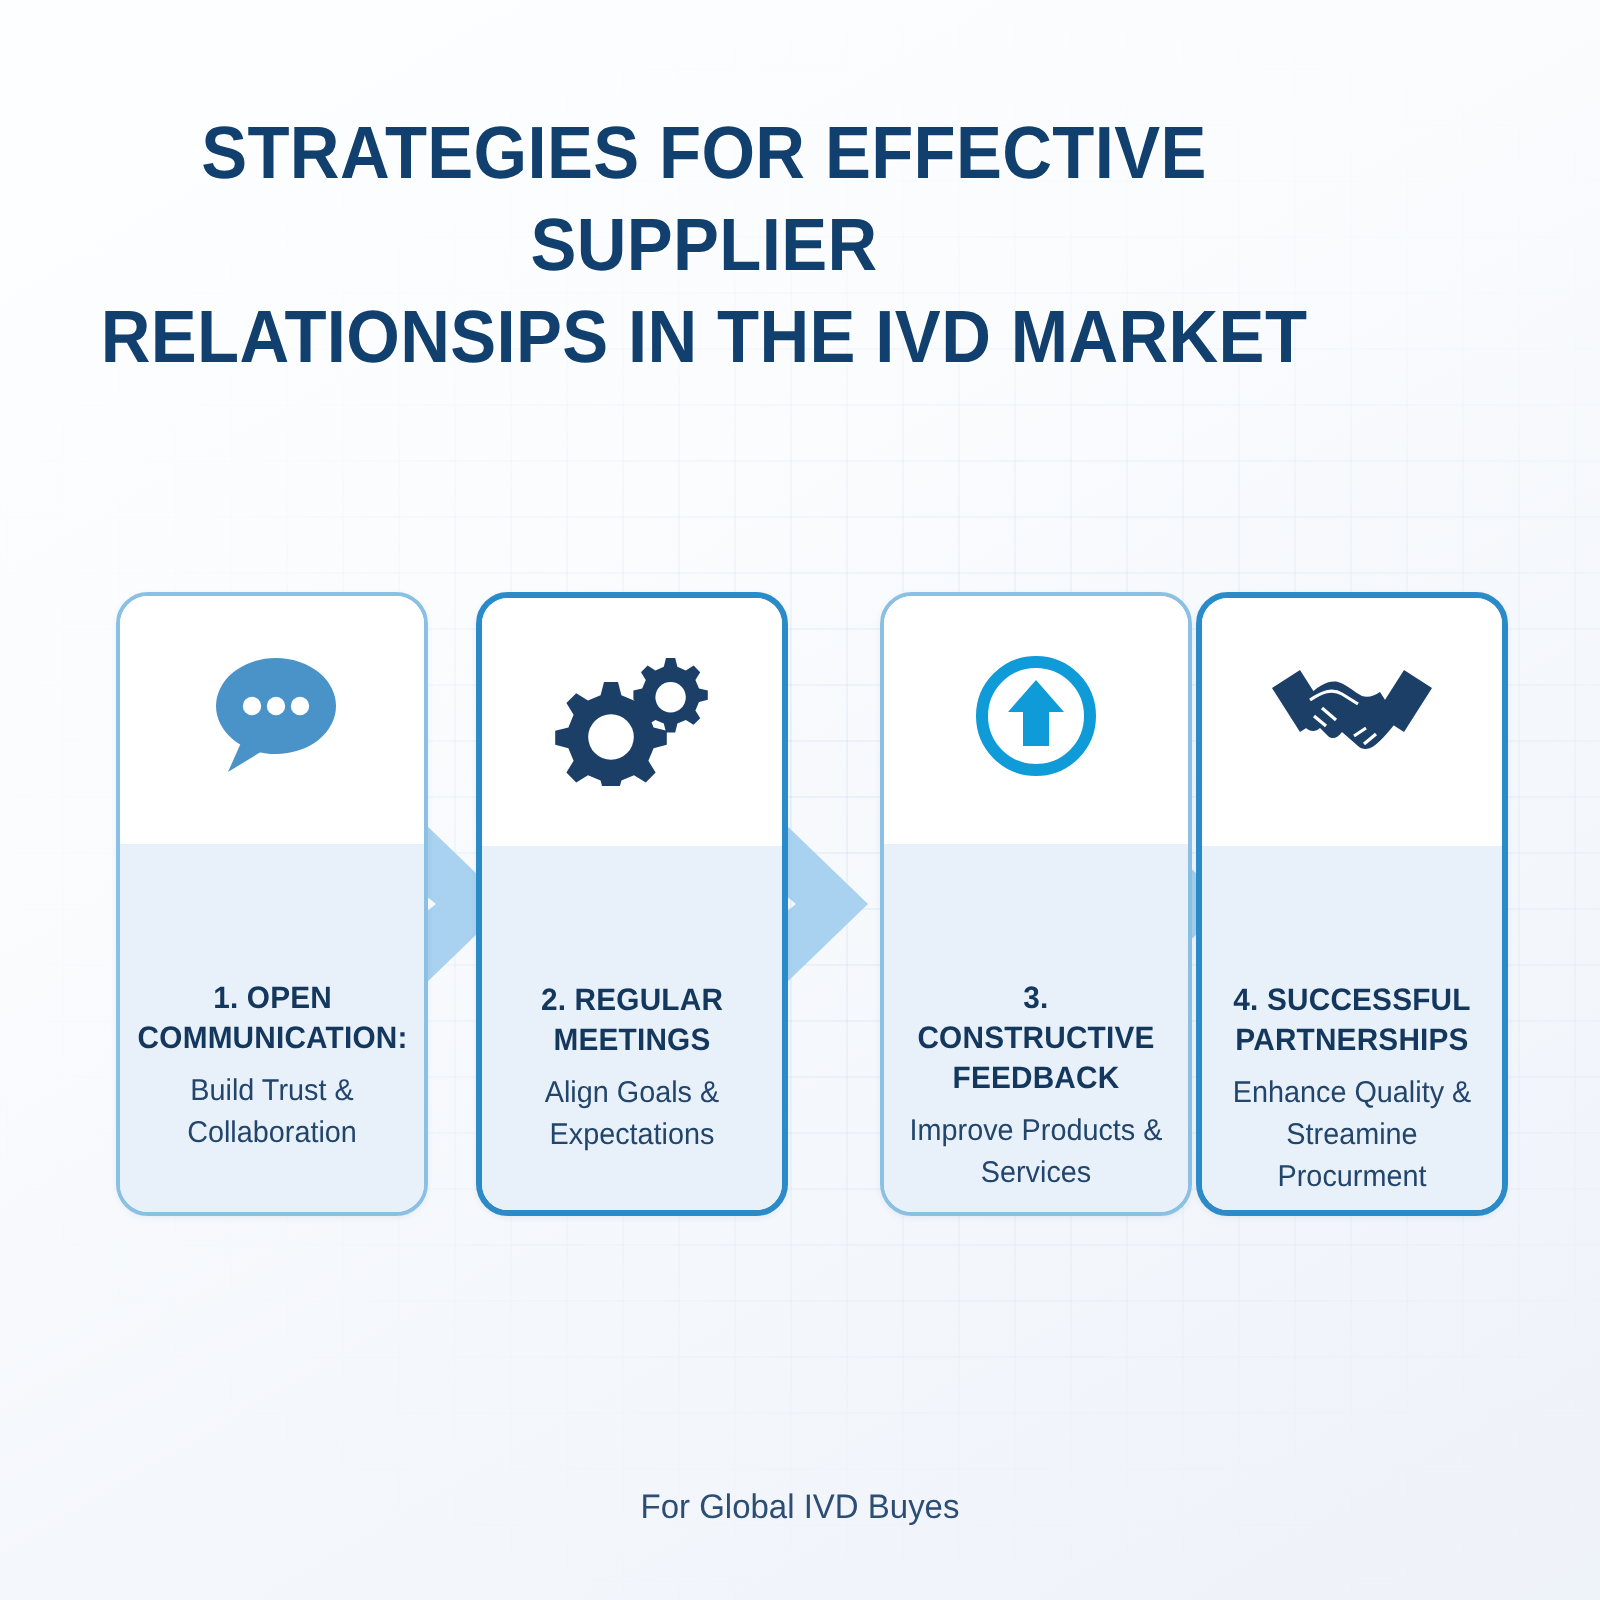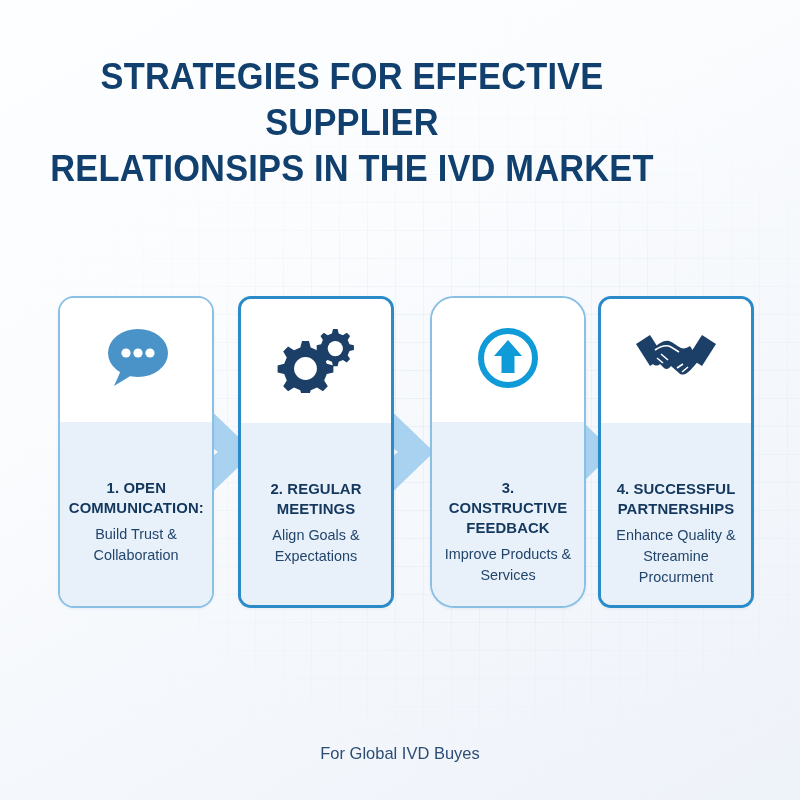--- a/index.html
+++ b/index.html
@@ -78,42 +78,41 @@
     border: 2px solid #8bc0e5;
     box-sizing: border-box;
     overflow: hidden;
     z-index: 3;
     box-shadow: 0 1px 3px rgba(40,90,140,0.07);
   }
   .card.accent {
     border-color: #2b8bc9;
     border-width: 3px;
     z-index: 4;
-    border-radius: 13px;
   }
 
   .card-icon-area {
     position: absolute;
     left: 0;
     top: 0;
     width: 100%;
     height: 124px;
     background: #ffffff;
     display: flex;
     align-items: center;
     justify-content: center;
   }
   .card-body-area {
     position: absolute;
     left: 0;
     top: 124px;
     width: 100%;
     bottom: 0;
     background: #e8f0f9;
-    padding: 4px 7px;
+    padding: 16px 7px;
     box-sizing: border-box;
     display: flex;
     flex-direction: column;
     justify-content: flex-start;
     align-items: center;
   }
   .card-heading {
     margin-top: 52px;
     font-family: "Liberation Sans Narrow", "Liberation Sans", sans-serif;
     font-weight: bold;
@@ -222,21 +221,21 @@
             </g>
           </svg>
         </span>
       </div>
       <div class="card-body-area">
         <div class="card-heading">2. REGULAR MEETINGS</div>
         <div class="card-text">Align Goals &amp; Expectations</div>
       </div>
     </div>
 
-    <div class="card" style="left:430px;border-radius:24px;">
+    <div class="card" style="left:440px;">
       <div class="card-icon-area">
         <span>
           <svg width="66" height="66" viewBox="0 0 66 66">
             <circle cx="33" cy="33" r="27" fill="none" stroke="#0f9ad8" stroke-width="6"></circle>
             <path d="M33,15 L47,31 L39.5,31 L39.5,48 L26.5,48 L26.5,31 L19,31 Z" fill="#0f9ad8"></path>
           </svg>
         </span>
       </div>
       <div class="card-body-area">
         <div class="card-heading">3. CONSTRUCTIVE FEEDBACK</div>

